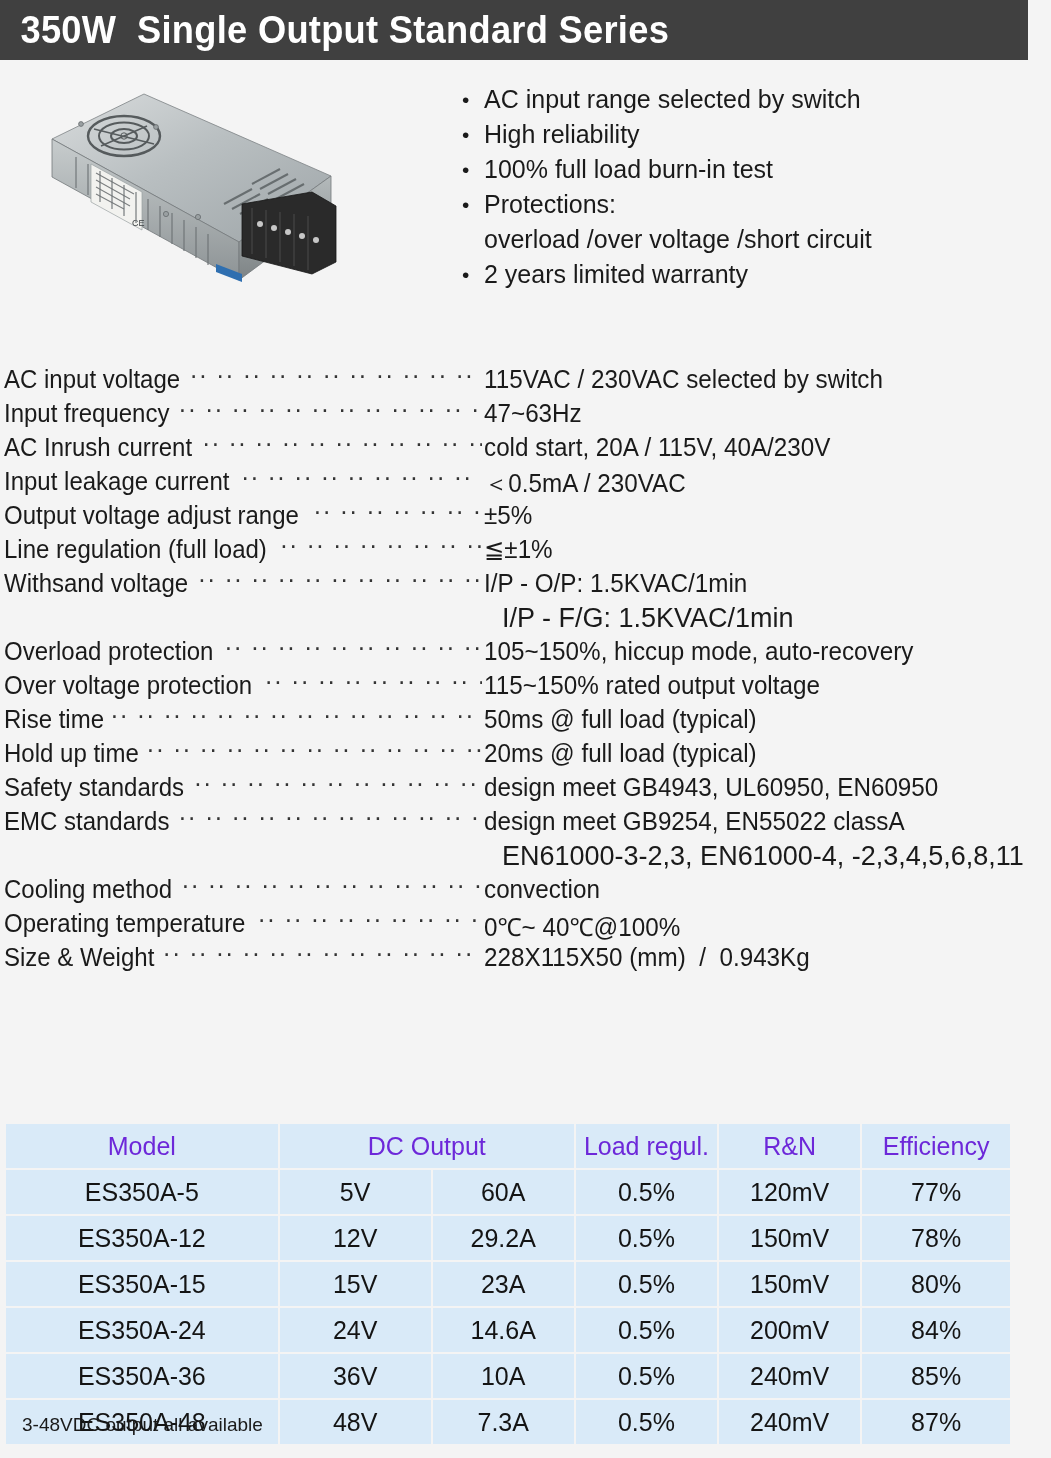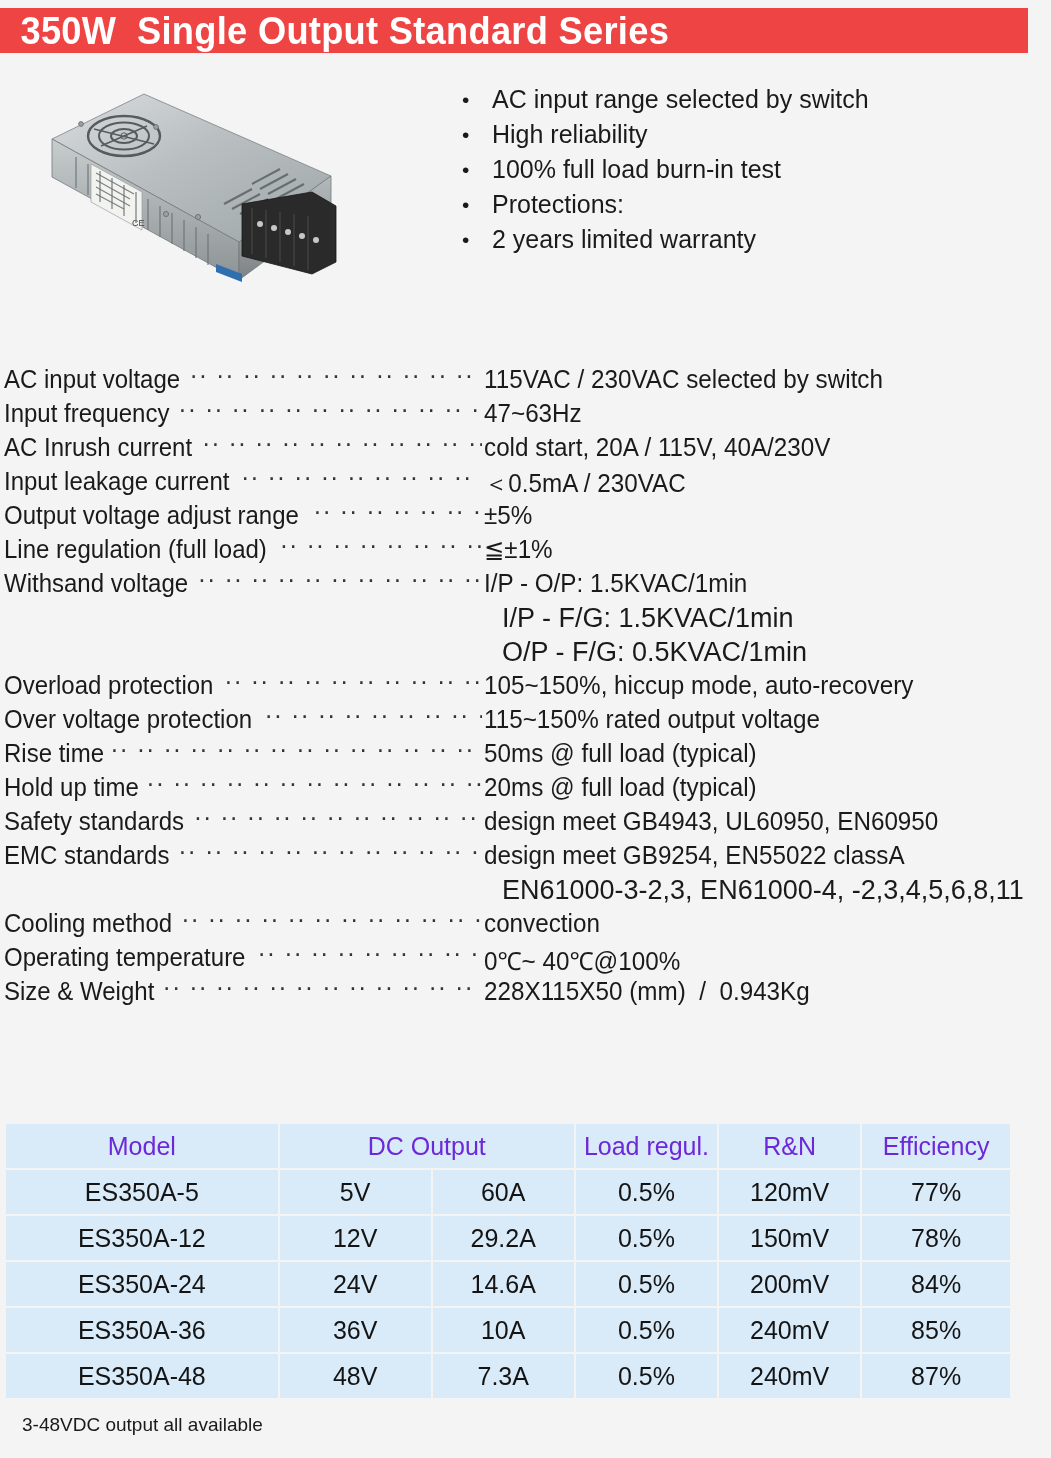--- a/index.html
+++ b/index.html
@@ -7,22 +7,22 @@
     width:1051px;height:1458px;
     background:#f4f4f4;
     font-family:"Liberation Sans", sans-serif;
     color:#111;
     overflow:hidden;
     position:relative;
   }
 
   
   #header-bar{
-    position:absolute;left:0;top:8px;width:1028px;height:45px;
-    background:#ef4444;
+    position:absolute;left:0;top:0;width:1028px;height:60px;
+    background:#404040;
     display:flex;align-items:center;
   }
   #header-title{
     color:#ffffff;
     font-size:39px;
     font-weight:bold;
     letter-spacing:.3px;
     padding-left:22px;
     white-space:pre;
     transform:scaleX(.93);
@@ -40,21 +40,21 @@
     position:absolute;left:462px;top:82px;width:580px;
   }
   .feature-row{
     display:flex;align-items:flex-start;
     font-size:25px;line-height:35px;color:#1a1a1a;
   }
   .feature-bullet{
     width:22px;flex:0 0 22px;
     font-size:21px;line-height:35px;text-align:left;
   }
-  .feature-text{flex:1;white-space:pre;margin-left:8px;}
+  .feature-text{flex:1;white-space:pre;}
   .feature-sub{
     margin-left:22px;font-size:25px;line-height:35px;color:#1a1a1a;white-space:pre;
   }
 
   
   #specs{
     position:absolute;left:4px;top:365px;width:1045px;
   }
   .spec-row{
     display:flex;align-items:flex-start;
@@ -234,20 +234,21 @@
     <span class="feature-text">High reliability</span>
   </div>
   <div class="feature-row">
     <span class="feature-bullet">•</span>
     <span class="feature-text">100% full load burn-in test</span>
   </div>
   <div class="feature-row">
     <span class="feature-bullet">•</span>
     <span class="feature-text">Protections:</span>
   </div>
+  <div class="feature-sub">overload /over voltage /short circuit</div>
   <div class="feature-row">
     <span class="feature-bullet">•</span>
     <span class="feature-text">2 years limited warranty</span>
   </div>
 </div>
 
 <div id="specs">
 
   <div class="spec-row">
     <span class="spec-label">AC input voltage</span>
@@ -284,21 +285,20 @@
     <span class="spec-leader">··  ··  ··  ··  ··  ··  ··  ··  ··  ··  ··  ··  ··  ··  ··</span>
     <span class="spec-value">≦±1%</span>
   </div>
 
   <div class="spec-row">
     <span class="spec-label">Withsand voltage</span>
     <span class="spec-leader">··  ··  ··  ··  ··  ··  ··  ··  ··  ··  ··  ··  ··  ··  ··</span>
     <span class="spec-value">I/P - O/P: 1.5KVAC/1min</span>
   </div>
   <div class="spec-cont">I/P - F/G: 1.5KVAC/1min</div>
-  <div class="spec-cont">O/P - F/G: 0.5KVAC/1min</div>
 
   <div class="spec-row">
     <span class="spec-label">Overload protection</span>
     <span class="spec-leader">··  ··  ··  ··  ··  ··  ··  ··  ··  ··  ··  ··  ··  ··  ··</span>
     <span class="spec-value">105~150%, hiccup mode, auto-recovery</span>
   </div>
 
   <div class="spec-row">
     <span class="spec-label">Over voltage protection</span>
     <span class="spec-leader">··  ··  ··  ··  ··  ··  ··  ··  ··  ··  ··  ··  ··  ··  ··</span>
@@ -377,20 +377,28 @@
     </tr>
     <tr>
       <td>ES350A-12</td>
       <td>12V</td>
       <td>29.2A</td>
       <td>0.5%</td>
       <td>150mV</td>
       <td>78%</td>
     </tr>
     <tr>
+      <td>ES350A-15</td>
+      <td>15V</td>
+      <td>23A</td>
+      <td>0.5%</td>
+      <td>150mV</td>
+      <td>80%</td>
+    </tr>
+    <tr>
       <td>ES350A-24</td>
       <td>24V</td>
       <td>14.6A</td>
       <td>0.5%</td>
       <td>200mV</td>
       <td>84%</td>
     </tr>
     <tr>
       <td>ES350A-36</td>
       <td>36V</td>

